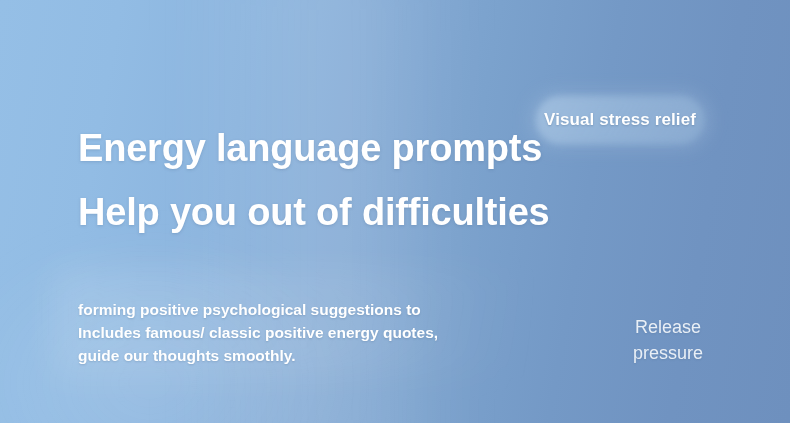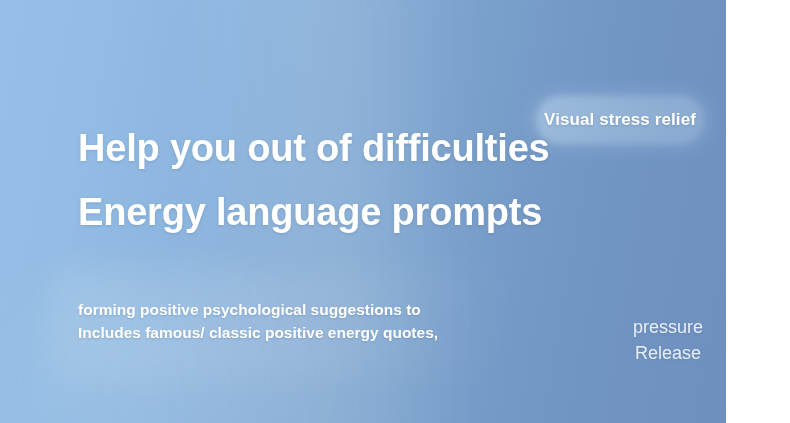--- a/index.html
+++ b/index.html
@@ -2,21 +2,21 @@
 <html><head>
 <meta charset="utf-8">
 <style>
   html, body {
     margin: 0;
     padding: 0;
     background: #ffffff;
   }
   #canvas {
     position: relative;
-    width: 726px;
+    width: 790px;
     height: 423px;
     overflow: hidden;
     font-family: "Liberation Sans", sans-serif;
     
     background:
       linear-gradient(100deg,
         #95bfe6 0%,
         #92bce4 14%,
         #8bb4de 30%,
         #82a9d4 46%,
@@ -166,29 +166,30 @@
   <div class="sheen"></div>
   <div class="sheen-low"></div>
 
   <div class="badge-wrap">
     <div class="badge-pill-glow"></div>
     <div class="badge-pill"></div>
     <div class="badge-text">Visual stress relief</div>
   </div>
 
   <div class="headline">
+    <span class="line">Energy language prompts</span>
     <span class="line">Help you out of difficulties</span>
-    <span class="line">Energy language prompts</span>
   </div>
 
   <div class="para-glow"></div>
 
   <div class="paragraph">
     <span class="line">forming positive psychological suggestions to</span>
     <span class="line">Includes famous/ classic positive energy quotes,</span>
+    <span class="line">guide our thoughts smoothly.</span>
   </div>
 
   <div class="caption">
+    <span class="line">Release</span>
     <span class="line">pressure</span>
-    <span class="line">Release</span>
   </div>
 
 </div>
 
 </body></html>

